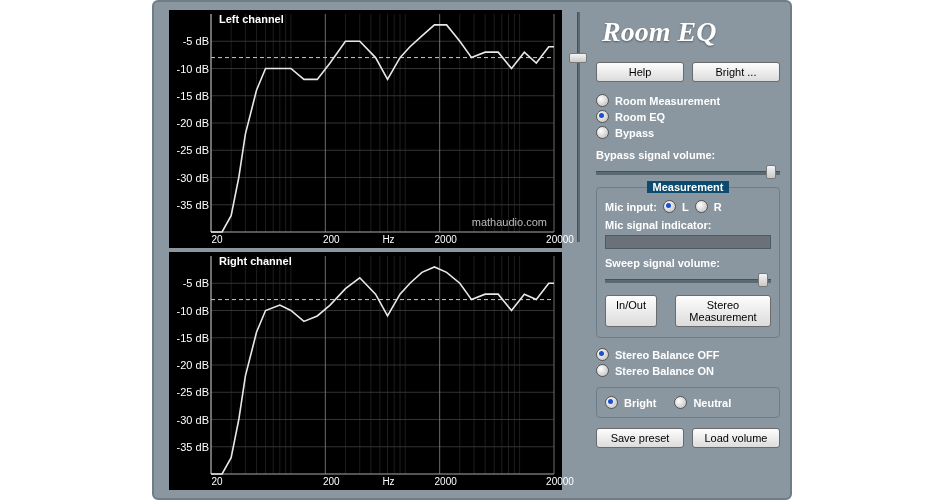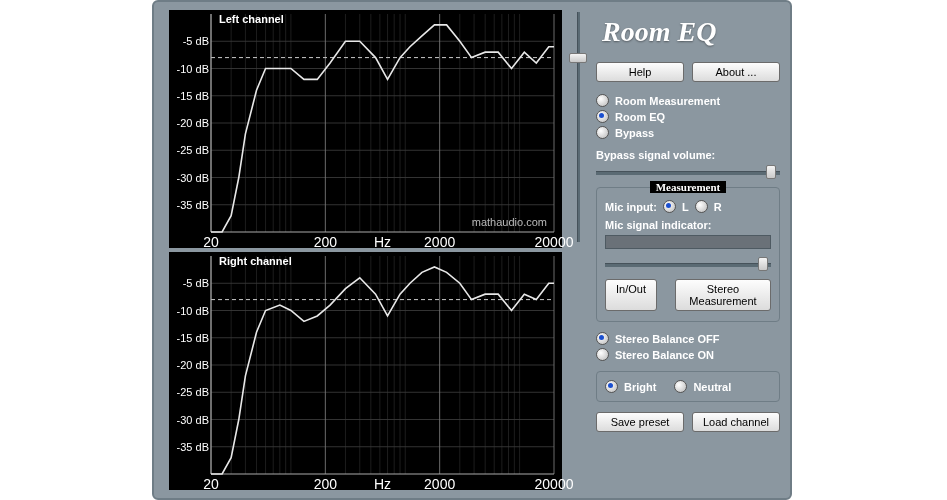--- a/index.html
+++ b/index.html
@@ -6,41 +6,41 @@
   .stage{width:947px;height:500px;position:relative;}
   .panel{position:absolute;left:152px;top:0;width:640px;height:500px;background:#8b97a0;border:2px solid #6f7d86;border-radius:6px;box-sizing:border-box;}
   .plots{position:absolute;left:15px;top:8px;width:445px;height:480px;border-radius:24px;}
   .plot{position:relative;width:393px;height:238px;background:#000;}
   .plot + .plot{margin-top:4px;}
   .plot-title{position:absolute;left:50px;top:3px;color:#fff;font-size:11px;font-weight:bold;z-index:5;}
   .watermark{position:absolute;right:15px;bottom:20px;color:#bbb;font-size:11px;z-index:5;}
   .plot svg{position:absolute;inset:0;}
   .plot .ylabels{position:absolute;left:2px;top:0;width:38px;height:100%;color:#fff;font-size:11px;z-index:5;}
   .plot .ylabels span{position:absolute;right:0;transform:translateY(-50%);white-space:nowrap;text-align:center;}
-  .plot .xlabels{position:absolute;left:0;bottom:0;width:100%;height:14px;color:#fff;font-size:14px;z-index:5;}
+  .plot .xlabels{position:absolute;left:6px;bottom:0;width:100%;height:14px;color:#fff;font-size:10px;z-index:5;}
   .plot .xlabels span{position:absolute;transform:translateX(-50%);}
   .vslider{position:absolute;left:415px;top:10px;width:18px;height:230px;}
   .vslider .track{position:absolute;left:8px;top:0;width:2px;height:100%;background:#5a6a73;border-left:1px solid #46525a;}
   .vslider .thumb{position:absolute;left:0;width:18px;height:10px;background:linear-gradient(#f4f4f4,#c9c9c9);border:1px solid #777;border-radius:2px;box-sizing:border-box;}
   .side{position:absolute;left:442px;top:8px;right:10px;}
   .title{font-family:Georgia,'Times New Roman',serif;font-style:italic;font-weight:bold;font-size:28px;color:#fff;text-shadow:0 1px 2px rgba(0,0,0,.4);margin:6px 0 14px 6px;}
   .btnrow{display:flex;gap:8px;margin-bottom:12px;}
   .btn{background:linear-gradient(#fdfdfd,#dcdcdc);border:1px solid #6b6b6b;border-radius:3px;padding:3px 0;font-size:11px;cursor:pointer;text-align:center;}
   .btn.half{flex:1;}
   .radio-group{margin-bottom:10px;}
   .radio-line{display:flex;align-items:center;gap:6px;color:#fff;font-weight:bold;font-size:11px;margin:3px 0;}
   .radio{width:11px;height:11px;border-radius:50%;background:radial-gradient(circle at 35% 35%,#fff,#b9b9b9);border:1px solid #555;display:inline-block;position:relative;flex:none;}
   .radio.sel::after{content:"";position:absolute;left:2px;top:2px;width:5px;height:5px;border-radius:50%;background:#1a4fd0;}
   .lbl{color:#fff;font-weight:bold;font-size:11px;margin:8px 0 4px;}
   .hslider{position:relative;height:14px;margin-bottom:8px;}
   .hslider .track{position:absolute;left:0;right:0;top:6px;height:3px;background:#5a6a73;border-top:1px solid #46525a;}
   .hslider .thumb{position:absolute;top:0;width:10px;height:14px;background:linear-gradient(#f4f4f4,#c9c9c9);border:1px solid #777;border-radius:2px;box-sizing:border-box;}
   .fieldset{border:1px solid #6f7d86;border-radius:4px;padding:8px 8px 10px;margin:6px 0 10px;}
   .fieldset .legend{position:relative;top:-15px;margin-bottom:-8px;text-align:center;color:#fff;font-weight:bold;font-size:11px;}
-  .fieldset .legend span{background:#000000;padding:0 6px;font-family:Liberation Serif, serif;}
+  .fieldset .legend span{background:#0c4a6e;padding:0 6px;}
   .inline-radios{display:flex;align-items:center;gap:6px;color:#fff;font-weight:bold;font-size:11px;}
   .indicator{height:12px;background:#6a7178;border:1px solid #4e5a62;margin:4px 0 8px;}
 </style>
 </head>
 <body>
 
 <div class="stage">
   <div class="panel">
 
     <div class="plots">
@@ -170,21 +170,21 @@
     <div class="vslider">
       <div class="track"></div>
       <div class="thumb" style="top: 18%;"></div>
     </div>
 
     <div class="side">
       <div class="title">Room EQ</div>
 
       <div class="btnrow">
         <div class="btn half">Help</div>
-        <div class="btn half">About ...</div>
+        <div class="btn half">Bright ...</div>
       </div>
 
       <div class="radio-group">
         <div class="radio-line">
           <span class="radio"></span>
           <span>Room Measurement</span>
         </div>
         <div class="radio-line">
           <span class="radio sel"></span>
           <span>Room EQ</span>
@@ -205,20 +205,21 @@
         <div class="legend"><span>Measurement</span></div>
         <div class="inline-radios" style="margin-bottom:6px;">
           <span>Mic input:</span>
           <span class="radio sel"></span>
           <span>L</span>
           <span class="radio"></span>
           <span>R</span>
         </div>
         <div class="lbl" style="margin-top:4px;">Mic signal indicator:</div>
         <div class="indicator"></div>
+        <div class="lbl" style="margin-top:4px;">Sweep signal volume:</div>
         <div class="hslider">
           <div class="track"></div>
           <div class="thumb" style="left: calc(95% - 5px);"></div>
         </div>
         <div class="btnrow" style="margin-bottom:0;gap:18px;">
           <div class="btn" style="width:50px;">In/Out</div>
           <div class="btn" style="flex:1;">Stereo Measurement</div>
         </div>
       </div>
 
@@ -238,18 +239,18 @@
           <span class="radio sel"></span>
           <span>Bright</span>
           <span style="width:6px;"></span>
           <span class="radio"></span>
           <span>Neutral</span>
         </div>
       </div>
 
       <div class="btnrow">
         <div class="btn half">Save preset</div>
-        <div class="btn half">Load channel</div>
+        <div class="btn half">Load volume</div>
       </div>
     </div>
 
   </div>
 </div>
 
 </body></html>

